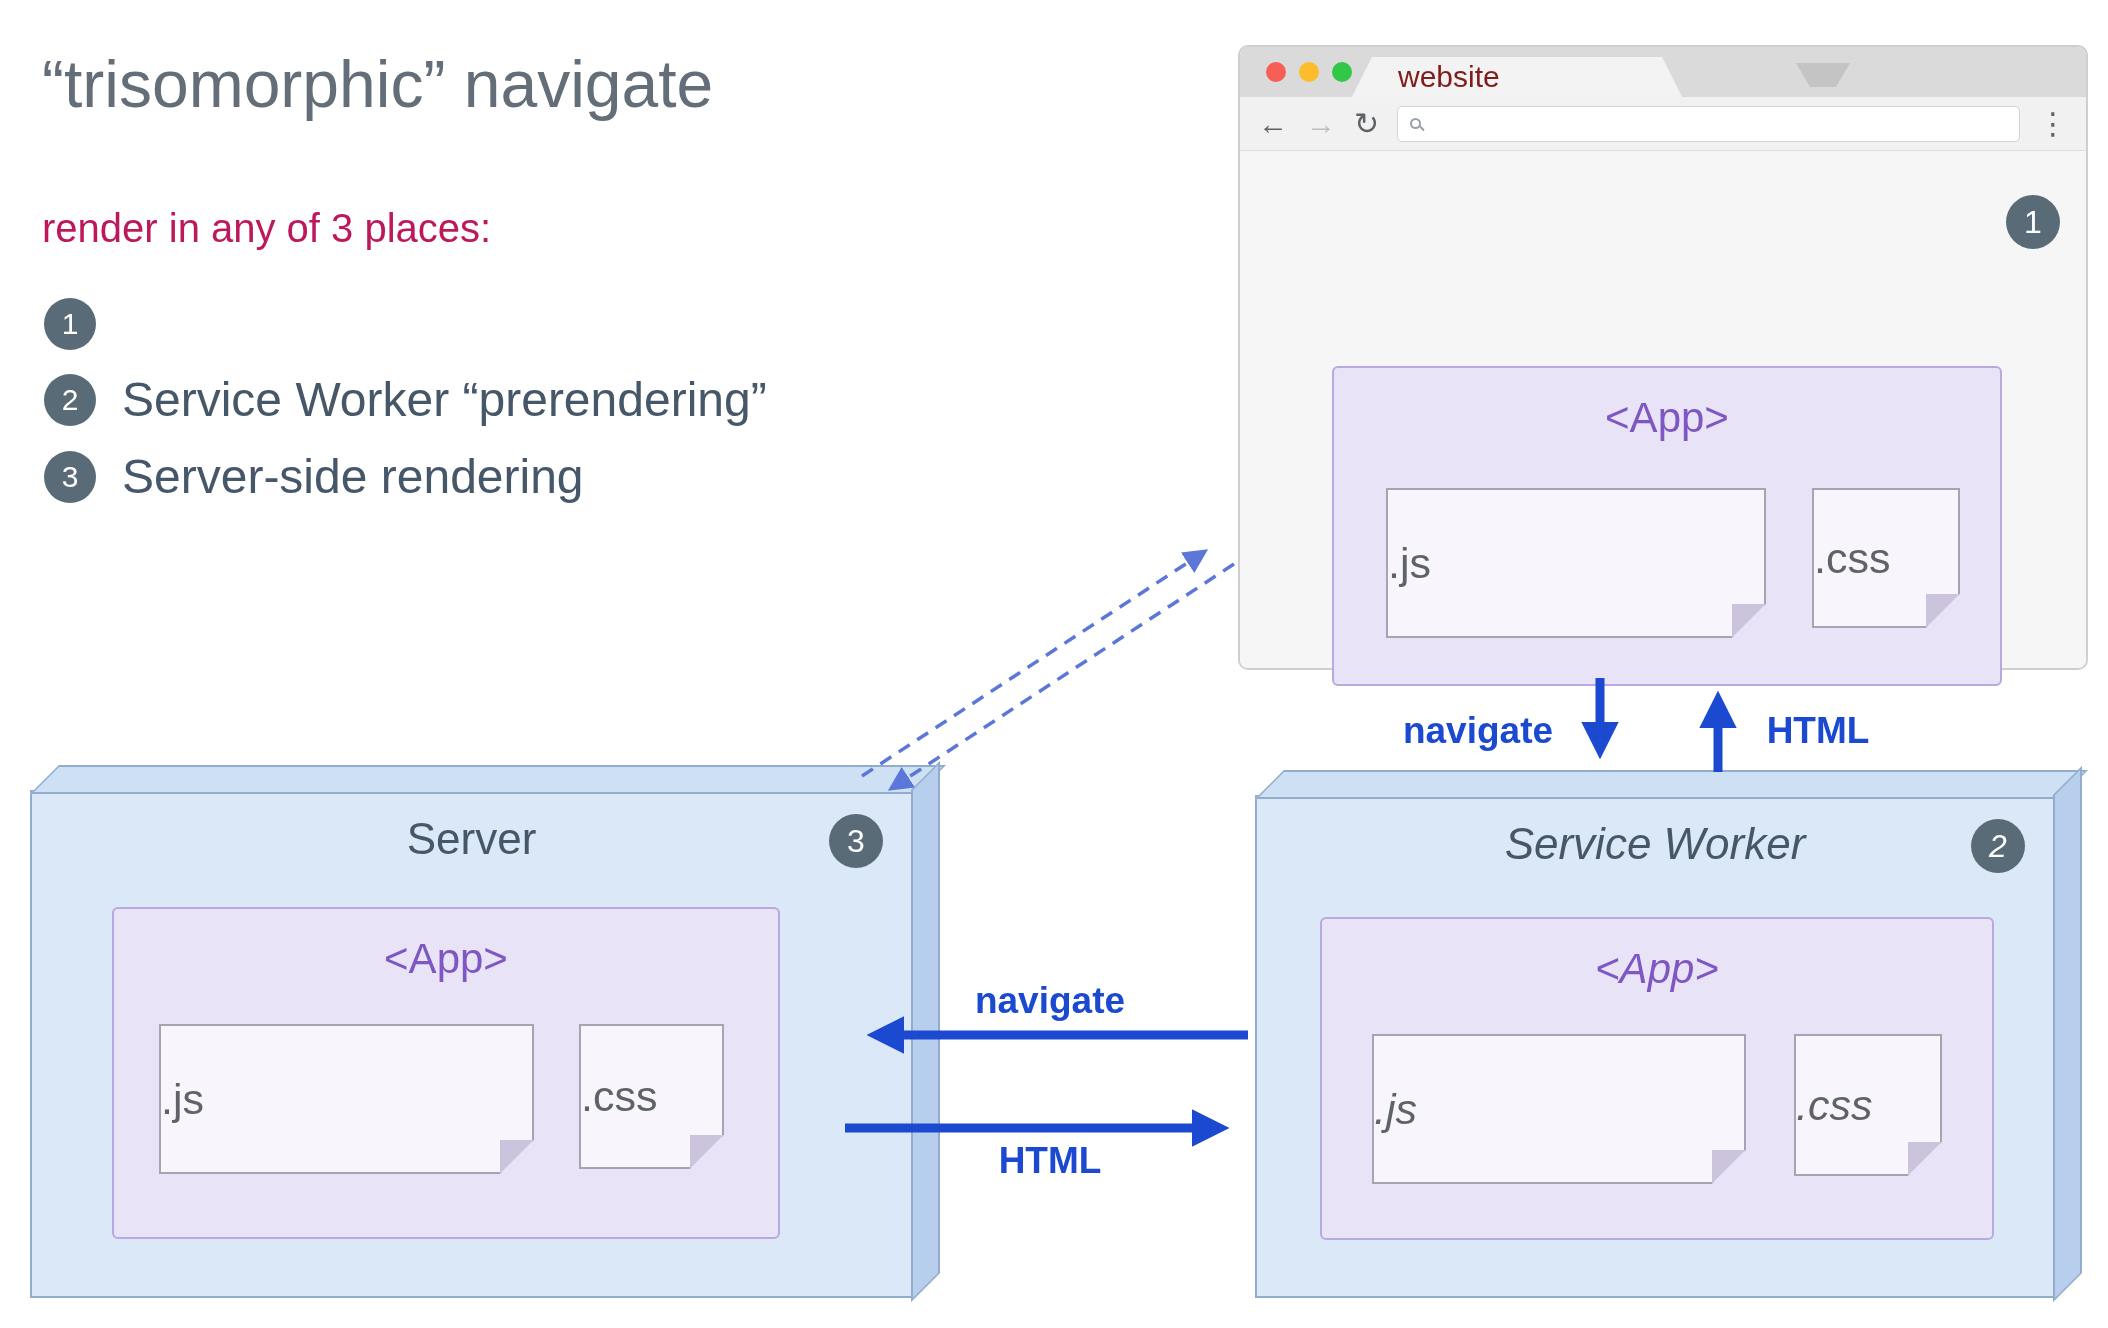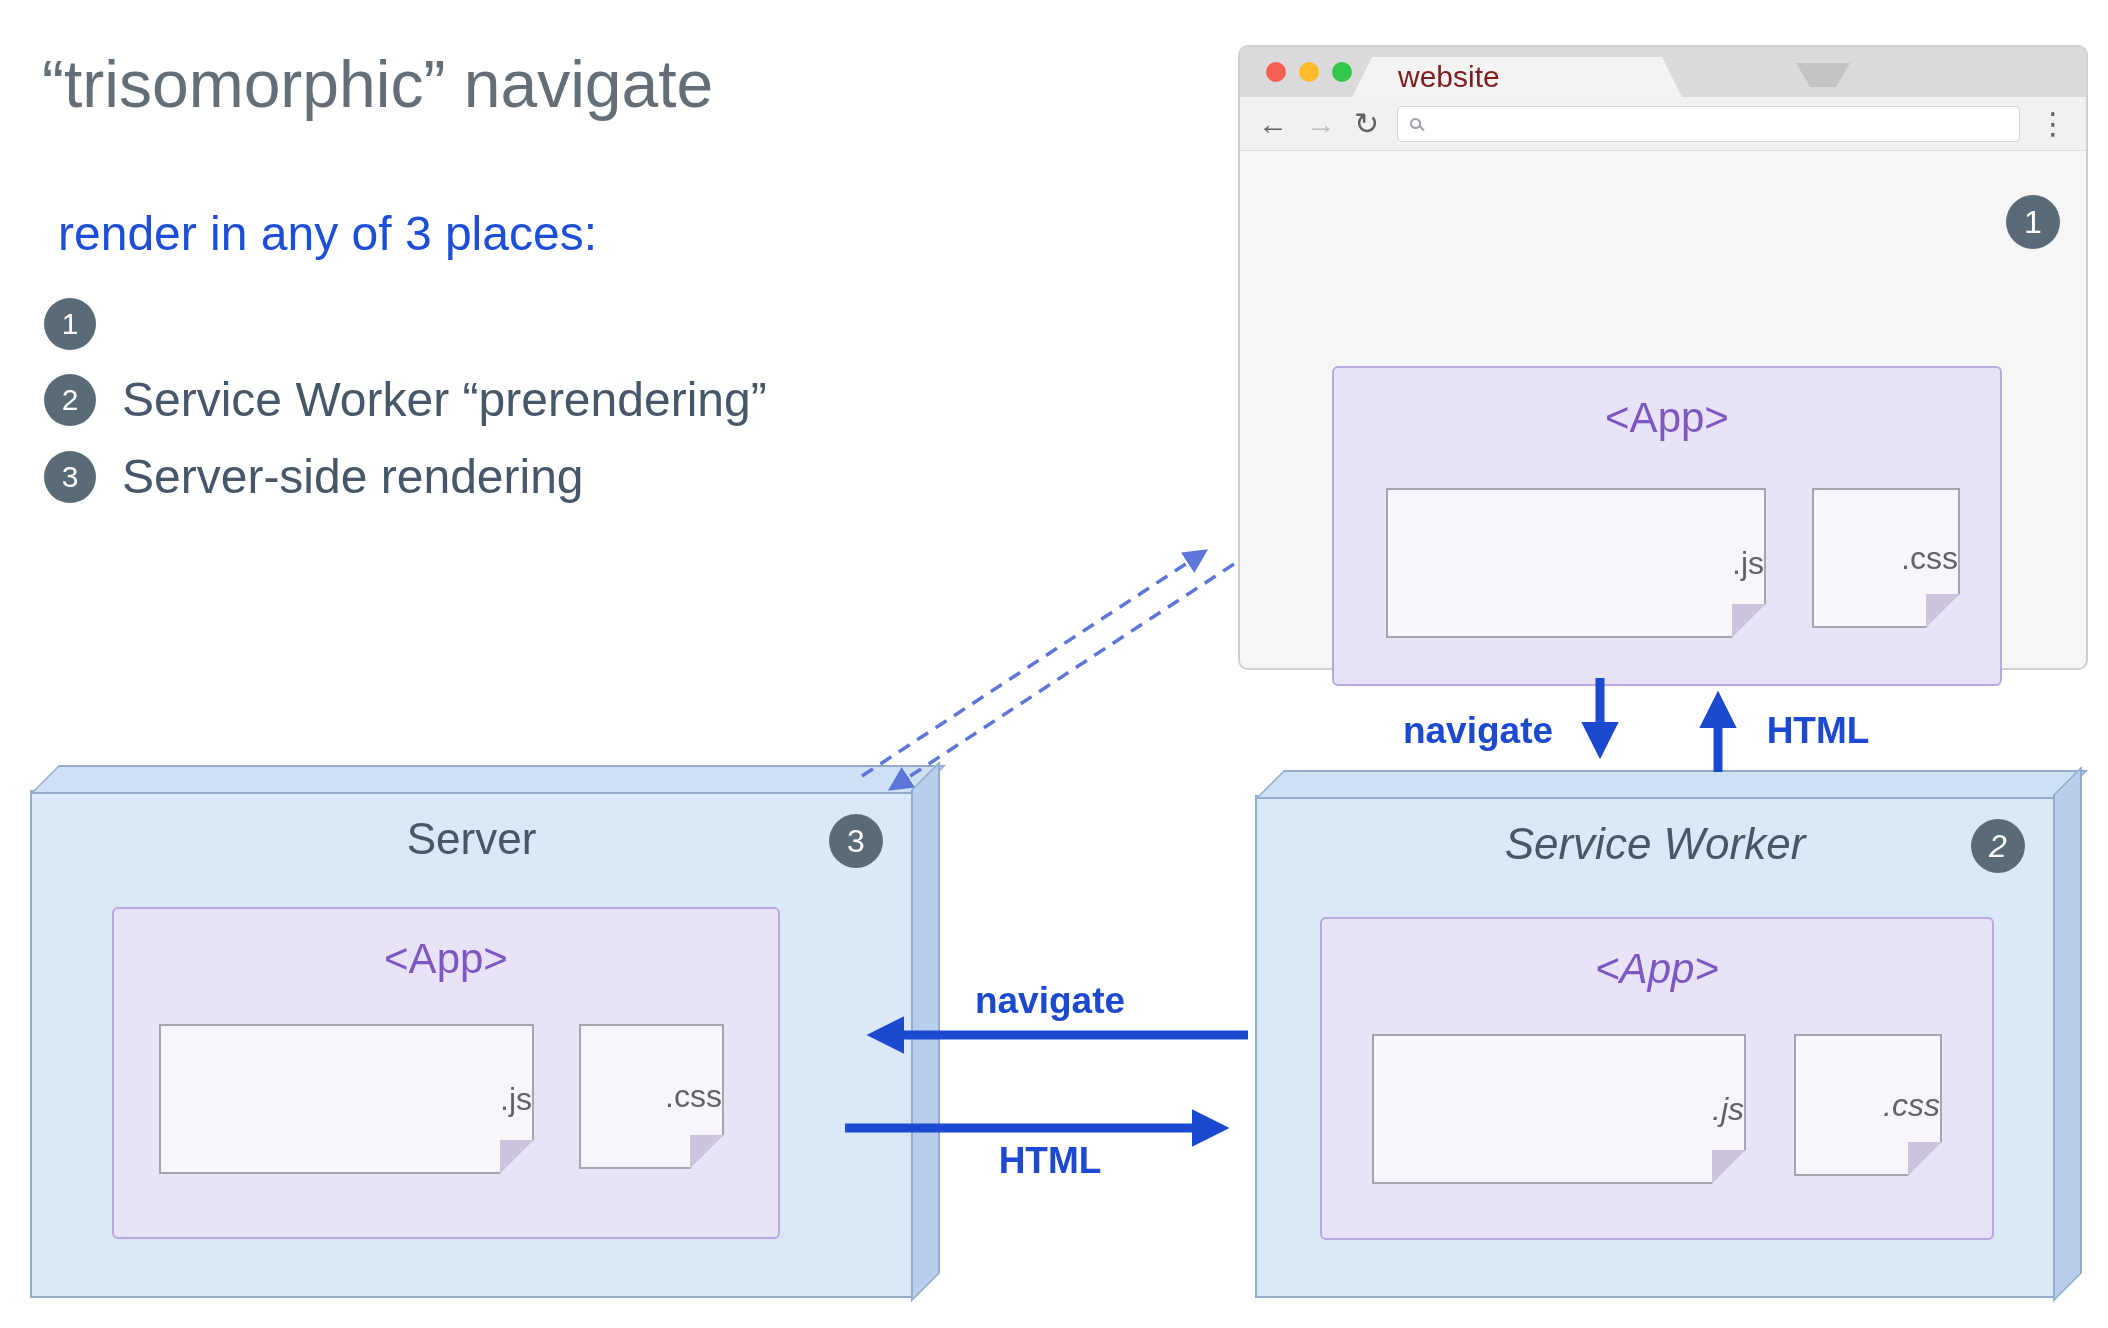--- a/index.html
+++ b/index.html
@@ -1,21 +1,21 @@
 <!DOCTYPE html>
 <html><head>
 <meta charset="utf-8">
 <style>
   * { margin:0; padding:0; box-sizing:border-box; }
   body { background:#fff; font-family:"Liberation Sans","DejaVu Sans",sans-serif; }
   .canvas { position:relative; width:2108px; height:1328px; background:#ffffff; overflow:hidden; }
 
   
   .title { position:absolute; left:42px; top:46px; font-size:66px; color:#636e78; }
-  .subtitle { position:absolute; left:42px; top:206px; font-size:48px; color:#1d4ed8;margin-left:16px; }
+  .subtitle { position:absolute; left:42px; top:206px; font-size:40px; color:#be185d; }
   .list { position:absolute; left:44px; top:298px; display:flex; flex-direction:column; gap:22px; }
   .list-item { display:flex; align-items:center; gap:26px; font-size:48px; color:#47576a; }
   .num-circle { width:52px; height:52px; border-radius:50%; background:#5a6b78; color:#fff;
                 display:flex; align-items:center; justify-content:center; font-size:30px; flex:0 0 auto; }
 
   
   .badge { position:absolute; width:54px; height:54px; border-radius:50%; background:#5a6b78; color:#fff;
            display:flex; align-items:center; justify-content:center; font-size:32px; z-index:5; }
 
   
@@ -40,21 +40,21 @@
   .magnifier::after { content:""; position:absolute; width:7px; height:2px; background:#9aa0a6;
                       right:-6px; bottom:-2px; transform:rotate(45deg); }
   .menu-dots { font-size:30px; color:#5f6368; line-height:1; }
   .browser-content { position:absolute; top:104px; left:0; right:0; bottom:0; background:#f6f6f6; border-radius:0 0 8px 8px; }
   .browser .badge { right:26px; top:148px; }
 
   
   .app-box { position:absolute; background:#e8e3f7; border:2px solid #b9a9e0; border-radius:6px; }
   .app-label { margin-top:26px; text-align:center; font-size:42px; color:#7e57c2; }
   .file { position:absolute; background:#f8f6fc; border:2px solid #a6a4b0;
-          display:flex; align-items:center; justify-content:flex-end; font-size:32px; color:#5f6368; }
+          display:flex; align-items:center; justify-content:flex-start; font-size:43px; color:#5f6368; }
   .file::before { content:""; position:absolute; right:-2px; bottom:-2px; width:34px; height:34px;
                   background:#cbc4dc; clip-path:polygon(0 0, 100% 0, 0 100%); }
   .file::after  { content:""; position:absolute; right:-2px; bottom:-2px; width:34px; height:34px;
                   background:#e8e3f7; clip-path:polygon(100% 0, 100% 100%, 0 100%); }
 
   .app-browser { left:92px; top:215px; width:670px; height:320px; }
   .app-browser .file-js  { left:52px;  top:120px; width:380px; height:150px; }
   .app-browser .file-css { left:478px; top:120px; width:148px; height:140px; }
 
   .app-server { left:80px; top:115px; width:668px; height:332px; }

